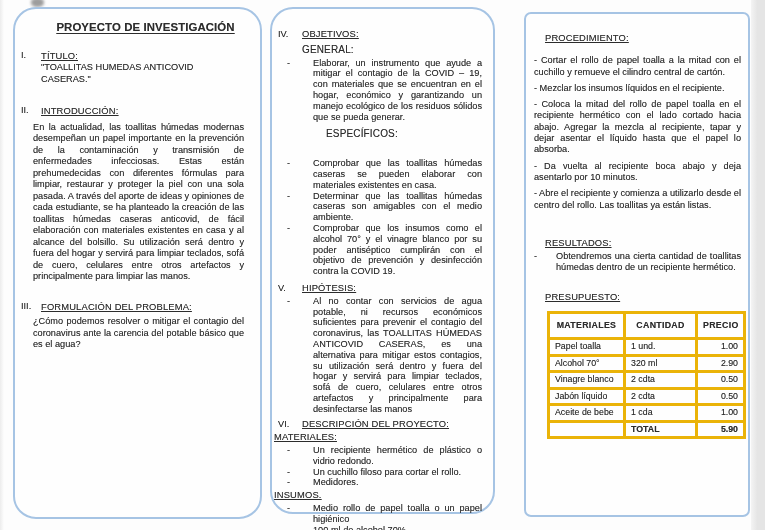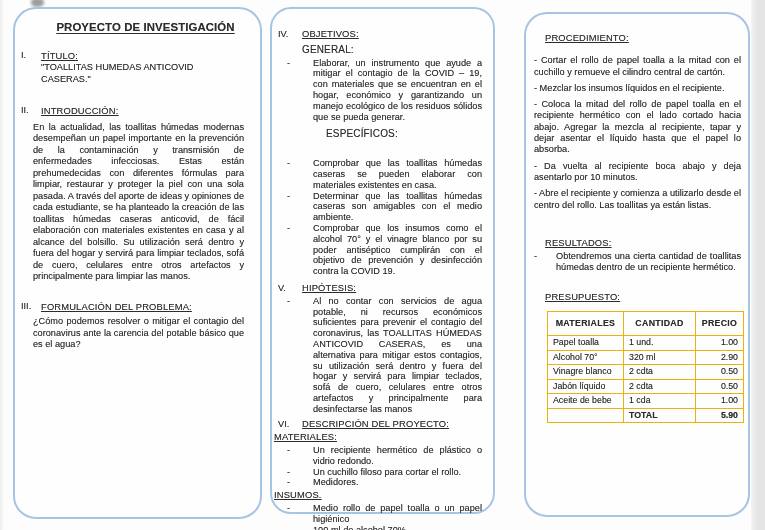--- a/index.html
+++ b/index.html
@@ -23,22 +23,22 @@
   .smudge{
     position:absolute;left:31px;top:-2px;width:13px;height:9px;
     background:#6a6a6a;border-radius:45%;filter:blur(1.6px);opacity:.65;
   }
   .panel{
     position:absolute;box-sizing:border-box;background:#fefefe;
     border:2.5px solid var(--panel_border,#a6c4e4);
     border-radius:23px;
   }
   #panel1{left:13px;top:7px;width:249px;height:512px;}
-  #panel2{left:270px;top:7px;width:225px;height:507px;border-radius:21px;}
-  #panel3{left:524px;top:12px;width:226px;height:505px;}
+  #panel2{left:270px;top:7px;width:225px;height:507px;}
+  #panel3{left:524px;top:12px;width:226px;height:505px;border-radius:7px;}
   .c1{padding:5px 16px 0 6px;line-height:11.5px;}
   .c2{padding:12px 11px 0 2px;line-height:10.8px;}
   .c3{padding:18px 7px 0 8px;line-height:11.3px;}
   .doc-title{
     margin:8px 2px 0 28px;text-align:center;font-weight:bold;font-size:11.4px;
     text-decoration:underline;text-underline-offset:1.5px;letter-spacing:.1px;
   }
   .h{text-decoration:underline;text-underline-offset:1px;font-size:9.4px;letter-spacing:.15px;}
   .sec{display:grid;grid-template-columns:20px 1fr;margin-top:16px;}
   .c2 .sec{grid-template-columns:24px 1fr;margin-left:4px;}
@@ -57,21 +57,21 @@
   .step{margin:5px 0 0 0;text-align:justify;}
   .step.first{margin-top:12px;}
   .mt26{margin-top:26px;}
   .mt17{margin-top:17px;}
   .li3{display:grid;grid-template-columns:22px 1fr;margin:3px 0 0 0;text-align:justify;}
   table.budget{
     border-collapse:collapse;margin:9px 0 0 13px;width:196px;
     font-size:8.8px;table-layout:fixed;
   }
   table.budget th,table.budget td{
-    border:1px solid #eab308;padding:0 5px;overflow:hidden;white-space:nowrap;
+    border:3px solid #eab308;padding:0 5px;overflow:hidden;white-space:nowrap;
   }
   table.budget{border:1.5px solid #333;}
   table.budget th{height:23px;font-weight:bold;text-align:center;letter-spacing:.3px;}
   table.budget td{height:13.5px;}
   td.qty{text-align:left;}
   td.price{text-align:right;}
   tr.total td{font-weight:bold;}
 </style>
 </head>
 <body>

